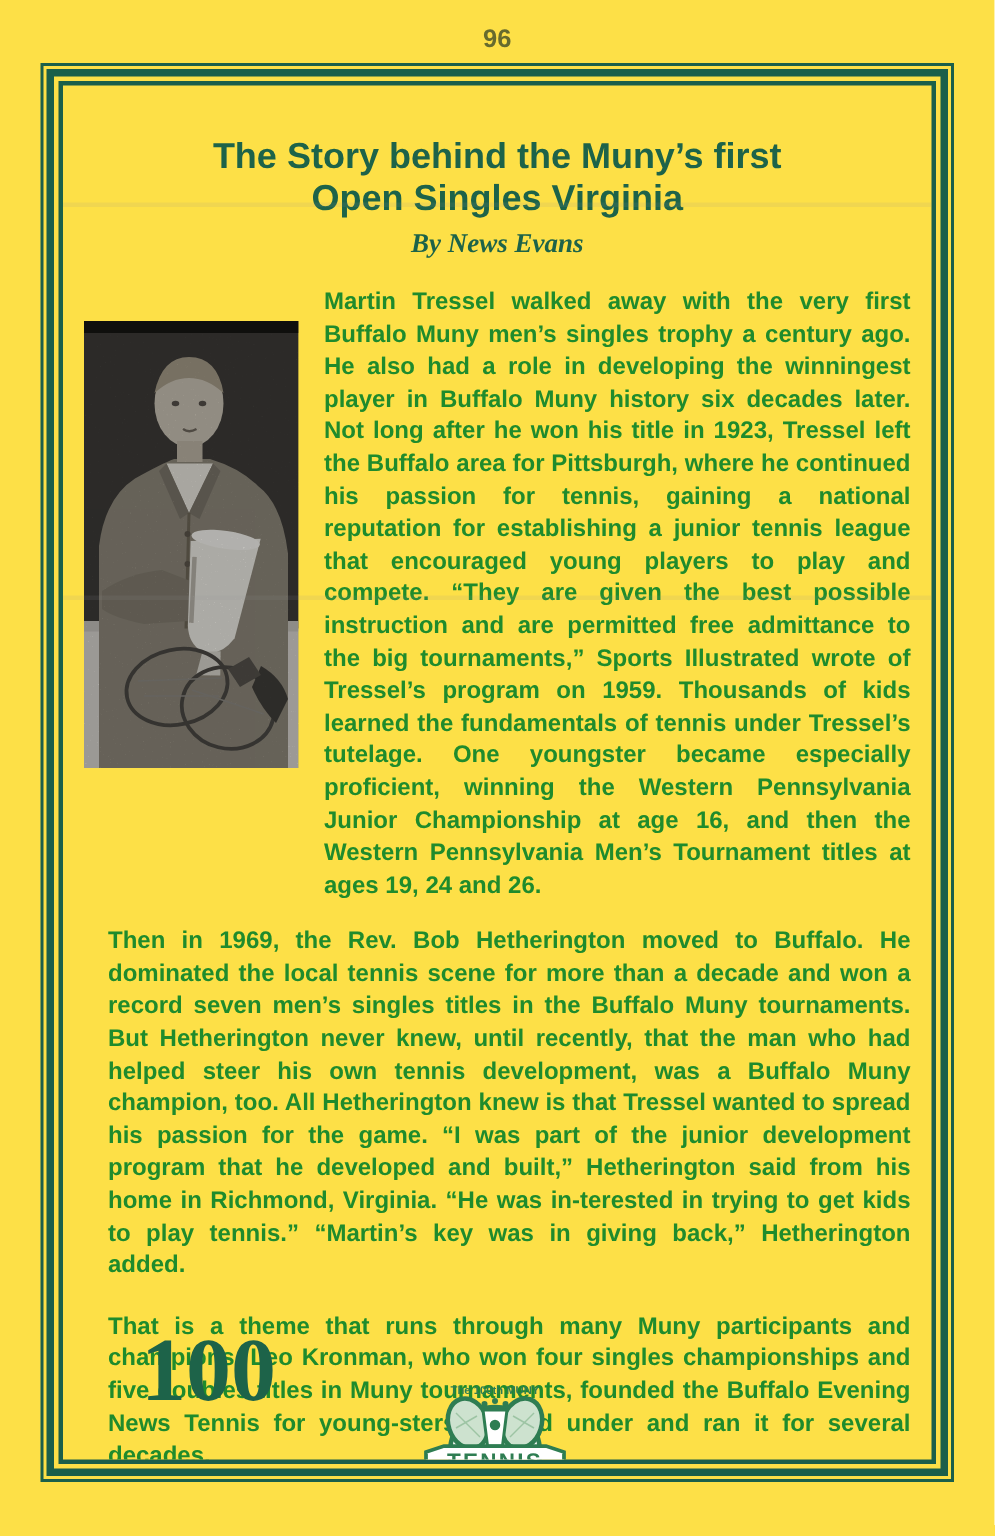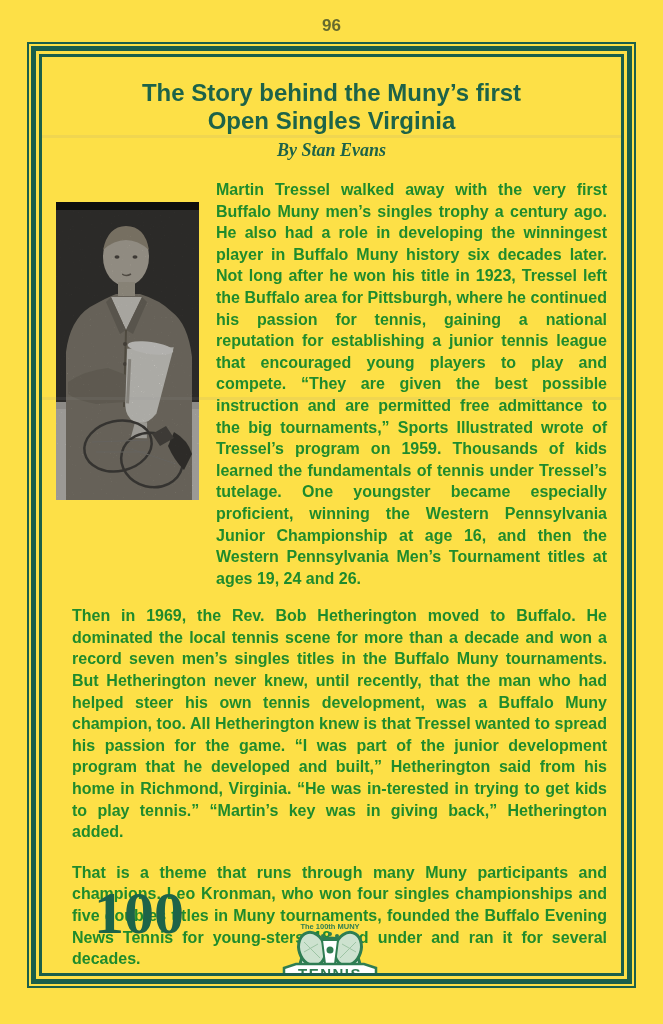--- a/index.html
+++ b/index.html
@@ -18,21 +18,21 @@
   .frame-mid { width:100%; height:100%; border:5px solid #1b5f4a; padding:3px; }
   .frame-inner { width:100%; height:100%; border:3px solid #1b5f4a;
                  position:relative; padding:14px 12px 0 12px; overflow:hidden; }
 
   
   .scan-band { position:absolute; left:0; right:0; height:3px;
                background:rgba(150,150,150,0.12); pointer-events:none; }
   .scan-band.b1 { top:78px; }
   .scan-band.b2 { top:340px; }
 
-  .title { margin-top:8px; text-align:center; color:#1d6349;
+  .title { margin-top:20px; text-align:center; color:#1d6349;
            font-size:24px; font-weight:bold; line-height:28px; }
   .byline { margin-top:5px; text-align:center; color:#1d6349;
             font-family:"Liberation Serif", serif; font-style:italic;
             font-weight:bold; font-size:18px; }
 
   .article-row { display:flex; margin-top:18px; gap:17px; padding:0 2px; }
   .photo-wrap { flex:0 0 143px; margin-top:23px; }
   .photo-wrap svg { display:block; }
 
   .body-text { color:#1f8b2c; font-weight:bold; font-size:16px;
@@ -61,21 +61,21 @@
       <div class="frame-inner">
 
         <div class="scan-band b1"></div>
         <div class="scan-band b2"></div>
 
         <div class="title">
           <div>The Story behind the Muny’s first</div>
           <div>Open Singles Virginia</div>
         </div>
 
-        <div class="byline">By Stan Evans</div>
+        <div class="byline">By News Evans</div>
 
         <div class="article-row">
 
           <div class="photo-wrap">
             <svg width="143" height="298" viewBox="0 0 143 298">
               <defs>
                 <filter id="grain" x="0" y="0" width="100%" height="100%">
                   <feTurbulence type="fractalNoise" baseFrequency="0.9" numOctaves="2" stitchTiles="stitch"></feTurbulence>
                   <feColorMatrix type="matrix" values="0 0 0 0 0  0 0 0 0 0  0 0 0 0 0  0.9 0.9 0.9 0 0"></feColorMatrix>
                 </filter>

